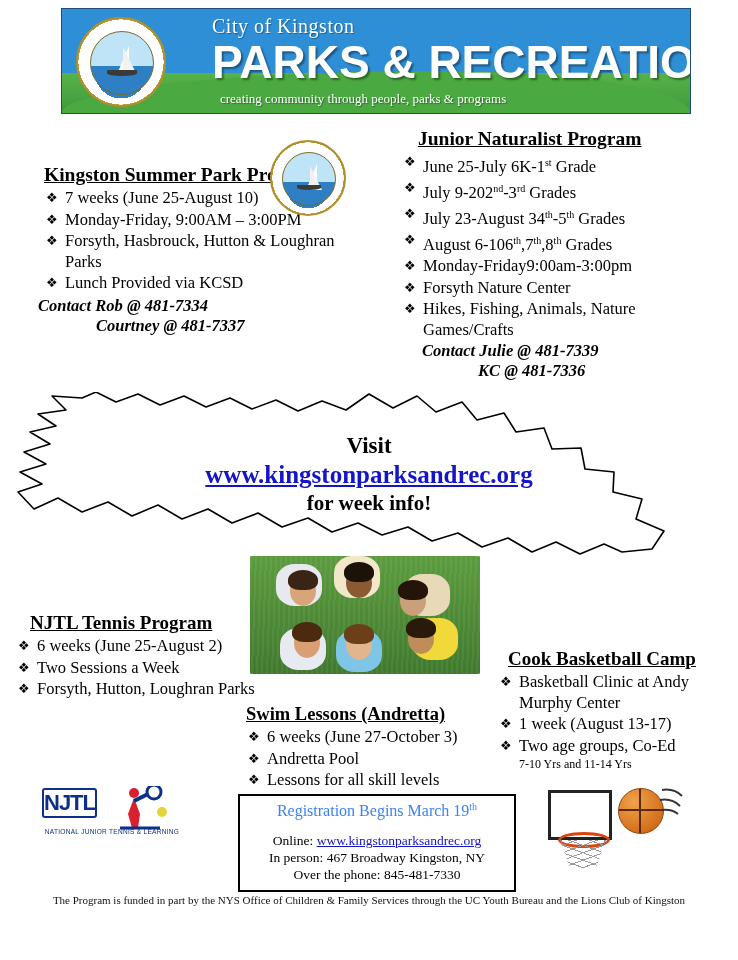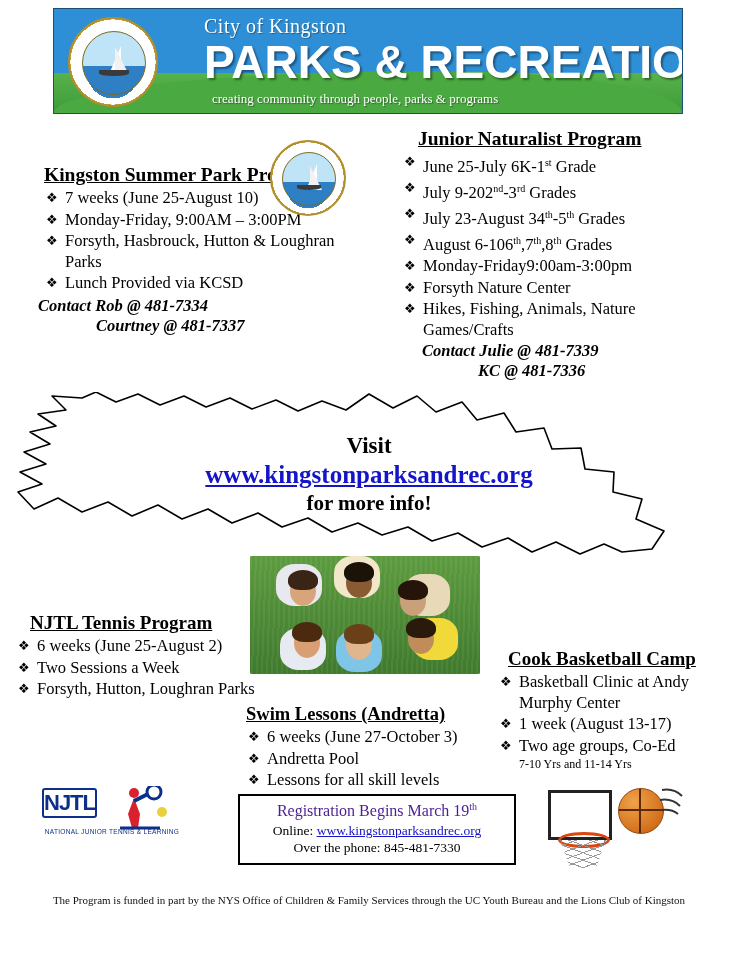--- a/index.html
+++ b/index.html
@@ -12,21 +12,21 @@
     background: #ffffff;
     font-family: "Liberation Serif", serif;
     color: #000000;
     overflow: hidden;
     position: relative;
   }
 
   
   .banner {
     position: absolute;
-    left: 53px;
+    left: 61px;
     top: 8px;
     width: 628px;
     height: 104px;
     background: linear-gradient(to bottom, #2f8fd6 0%, #2f8fd6 62%, #57b24a 62%, #3e9a3a 100%);
     border: 1px solid #1b4f7a;
     overflow: hidden;
   }
   .banner-green-hill {
     position: absolute;
     left: 0; bottom: 0; width: 100%; height: 42px;
@@ -376,24 +376,24 @@
     position: absolute;
     left: 238px;
     top: 794px;
     width: 262px;
     border: 2px solid #000;
     padding: 5px 6px 7px 6px;
     text-align: center;
     background: #fff;
   }
   .reg-title {
-    color: #4c1d95;
+    color: #3b82f6;
     font-size: 16px;
     font-weight: normal;
-    margin-bottom: 2px;
+    margin-bottom: 12px;
   }
   .reg-line { font-size: 13.5px; line-height: 17px; }
   .reg-link { color: #1414c8; text-decoration: underline; }
 
   
   #footer {
     position: absolute;
     left: 0;
     top: 894px;
     width: 738px;
@@ -468,21 +468,21 @@
   <div class="contact jn-contact2">KC @ 481-7336</div>
 </div>
 
 <div id="starburst">
   <svg width="722" height="165" viewBox="0 0 722 165">
     <polygon points="361,2 385,16 409,4 428,20 454,10 469,28 496,21 508,40 536,36 544,57 573,56 577,77 606,80 605,100 634,107 628,127 656,139 644,157 614,160 596,152 572,162 548,150 524,160 500,146 474,155 450,141 424,149 400,135 374,143 350,131 324,140 300,126 274,135 250,121 224,131 200,117 174,127 150,113 124,124 100,110 74,120 50,106 26,117 10,100 34,92 12,80 38,72 16,60 42,52 22,40 48,34 30,22 58,18 44,4 74,6 88,0 108,10 130,2 152,13 176,4 198,15 222,6 244,17 268,8 290,19 314,9 338,18" fill="#ffffff" stroke="#000000" stroke-width="1.6" stroke-linejoin="round"></polygon>
   </svg>
   <div class="burst-text">
     <div class="visit-word">Visit</div>
     <div class="visit-url">www.kingstonparksandrec.org</div>
-    <div class="visit-more">for more info!</div>
+    <div class="visit-more">for week info!</div>
   </div>
 </div>
 
 <div id="kids-photo">
   <div class="grass"></div>
 
   <div class="kid" style="left:40px; top:14px;">
     <div class="body" style="background:#e8e8ef; left:-14px; top:-6px;"></div>
     <div class="face" style="background:#d8a57a; left:0; top:6px;"></div>
     <div class="hair" style="background:#3a2416; left:-2px; top:0;"></div>
@@ -568,16 +568,17 @@
   <svg class="swoosh" viewBox="0 0 34 30">
     <path d="M4 4 Q16 2 24 10" stroke="#333" stroke-width="2" fill="none"></path>
     <path d="M2 14 Q14 12 22 20" stroke="#333" stroke-width="2" fill="none"></path>
     <path d="M4 24 Q14 23 20 28" stroke="#333" stroke-width="2" fill="none"></path>
   </svg>
 </div>
 
 <div id="registration">
   <div class="reg-title"><span>Registration Begins March 19</span><sup>th</sup></div>
   <div class="reg-line"><span>Online: </span><span class="reg-link">www.kingstonparksandrec.org</span></div>
+  <div class="reg-line">In person: 467 Broadway Kingston, NY</div>
   <div class="reg-line">Over the phone: 845-481-7330</div>
 </div>
 
 <div id="footer">The Program is funded in part by the NYS Office of Children &amp; Family Services through the UC Youth Bureau and the Lions Club of Kingston</div>
 
 </body></html>

